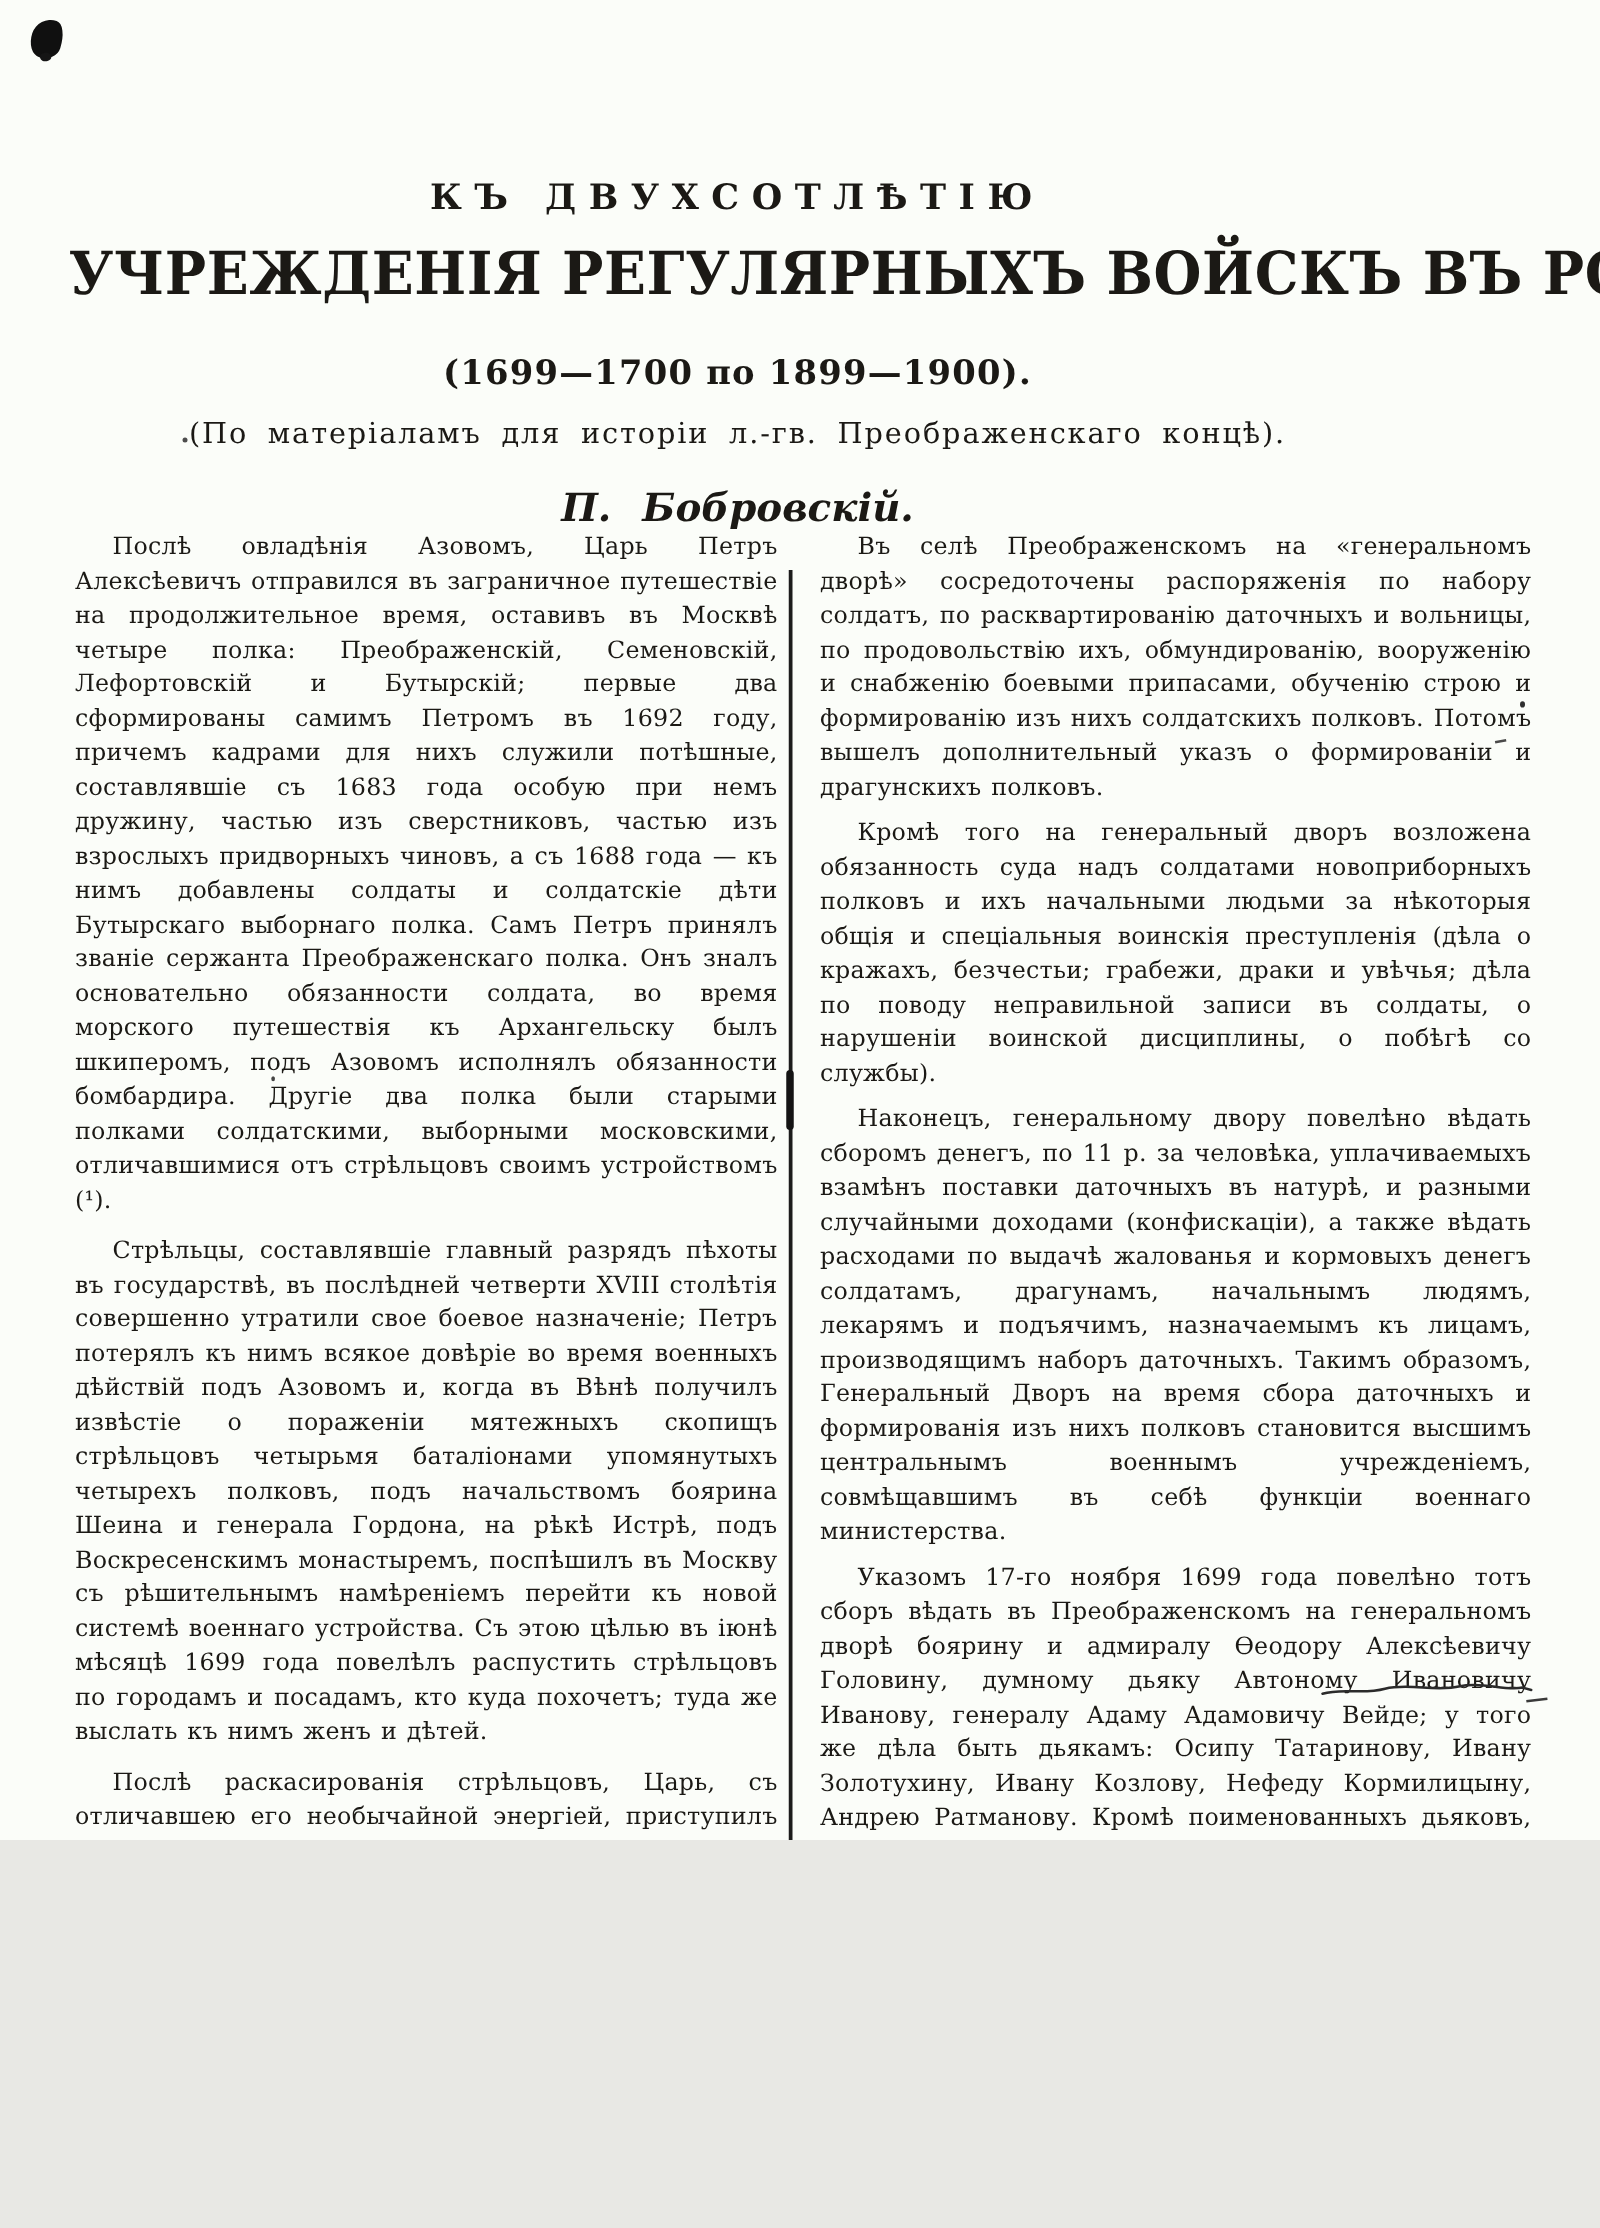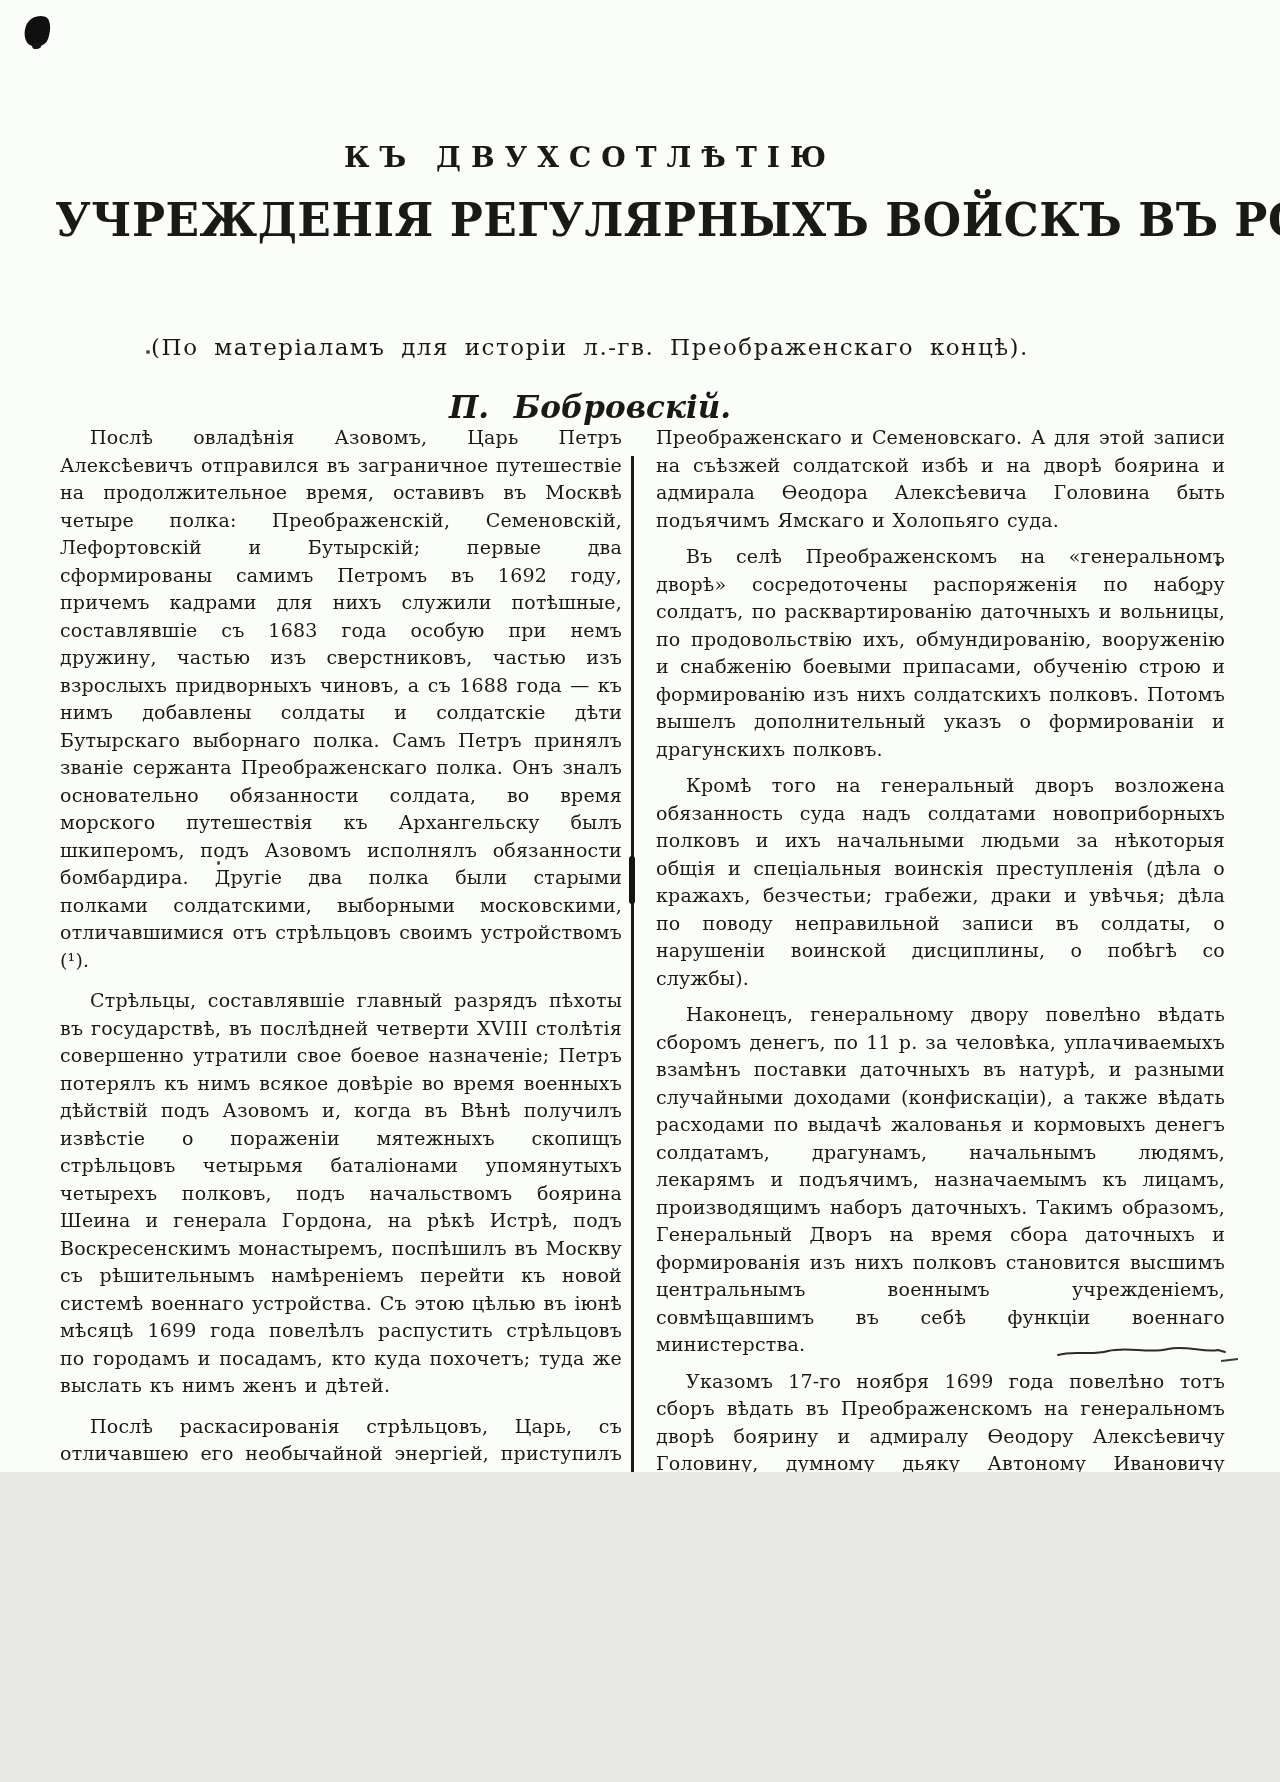--- a/index.html
+++ b/index.html
@@ -66,33 +66,33 @@
 
 <div class="page">
 
   <div class="ink-blot"></div>
   <div class="ink-blot-satellite"></div>
   <div class="speck-3"></div>
   <div class="speck-4"></div>
 
   <div class="hline kicker">КЪ ДВУХСОТЛѢТІЮ</div>
   <div class="hline title">УЧРЕЖДЕНІЯ РЕГУЛЯРНЫХЪ ВОЙСКЪ ВЪ РОССІИ</div>
+  <div class="hline dates">(1699—1700 по 1899—1900).</div>
   <div class="hline subtitle">(По матеріаламъ для исторіи л.-гв. Преображенскаго концѣ).</div>
   <div class="hline author">П. Бобровскій.</div>
 
   <div class="divider"></div>
   <div class="divider-blob"></div>
 
   <div class="col col-left">
       <p>Послѣ овладѣнія Азовомъ, Царь Петръ Алексѣевичъ отправился въ заграничное путешествіе на продолжительное время, оставивъ въ Москвѣ четыре полка: Преображенскій, Семеновскій, Лефортовскій и Бутырскій; первые два сформированы самимъ Петромъ въ 1692 году, причемъ кадрами для нихъ служили потѣшные, составлявшіе съ 1683 года особую при немъ дружину, частью изъ сверстниковъ, частью изъ взрослыхъ придворныхъ чиновъ, а съ 1688 года — къ нимъ добавлены солдаты и солдатскіе дѣти Бутырскаго выборнаго полка. Самъ Петръ принялъ званіе сержанта Преображенскаго полка. Онъ зналъ основательно обязанности солдата, во время морского путешествія къ Архангельску былъ шкиперомъ, подъ Азовомъ исполнялъ обязанности бомбардира. Другіе два полка были старыми полками солдатскими, выборными московскими, отличавшимися отъ стрѣльцовъ своимъ устройствомъ (¹).</p>
       <p>Стрѣльцы, составлявшіе главный разрядъ пѣхоты въ государствѣ, въ послѣдней четверти XVIII столѣтія совершенно утратили свое боевое назначеніе; Петръ потерялъ къ нимъ всякое довѣріе во время военныхъ дѣйствій подъ Азовомъ и, когда въ Вѣнѣ получилъ извѣстіе о пораженіи мятежныхъ скопищъ стрѣльцовъ четырьмя баталіонами упомянутыхъ четырехъ полковъ, подъ начальствомъ боярина Шеина и генерала Гордона, на рѣкѣ Истрѣ, подъ Воскресенскимъ монастыремъ, поспѣшилъ въ Москву съ рѣшительнымъ намѣреніемъ перейти къ новой системѣ военнаго устройства. Съ этою цѣлью въ іюнѣ мѣсяцѣ 1699 года повелѣлъ распустить стрѣльцовъ по городамъ и посадамъ, кто куда похочетъ; туда же выслать къ нимъ женъ и дѣтей.</p>
       <p>Послѣ раскасированія стрѣльцовъ, Царь, съ отличавшею его необычайной энергіей, приступилъ къ формированію новыхъ полковъ. Съ этою цѣлью въ <i>ноябрѣ</i> мѣсяцѣ 1699 года послѣдовали указы о наборѣ со всего государства даточныхъ людей, слугъ монастырскихъ, господскихъ и охотниковъ изъ вольныхъ людей въ <i>солдатскую службу</i>. 8-го ноября Великій Государь Царь и Великій Князь Петръ Алексѣевичъ, всея великія, и малыя, и бѣлыя Россіи Самодержецъ, указалъ: прибирать въ солдаты изъ всякихъ вольныхъ людей, и кто хочетъ поступить на службу явиться въ Преображенское въ солдатскую избу; имъ жалованья въ годъ по 11 руб., а написаны будутъ въ солдаты въ московскихъ полкахъ. А на службѣ, гдѣ бъ ни было, имъ будутъ даны хлѣбные и кормовые запасы, наравнѣ съ солдатами полковъ</p>
     </div>
   <div class="col col-right">
-      <p class="no-indent">Преображенскаго и Семеновскаго. А для этой записи на съѣзжей солдатской избѣ и на дворѣ боярина и адмирала Ѳеодора Алексѣевича Головина быть подъячимъ Ямскаго и Холопьяго суда.</p>
       <p>Въ селѣ Преображенскомъ на «генеральномъ дворѣ» сосредоточены распоряженія по набору солдатъ, по расквартированію даточныхъ и вольницы, по продовольствію ихъ, обмундированію, вооруженію и снабженію боевыми припасами, обученію строю и формированію изъ нихъ солдатскихъ полковъ. Потомъ вышелъ дополнительный указъ о формированіи и драгунскихъ полковъ.</p>
       <p>Кромѣ того на генеральный дворъ возложена обязанность суда надъ солдатами новоприборныхъ полковъ и ихъ начальными людьми за нѣкоторыя общія и спеціальныя воинскія преступленія (дѣла о кражахъ, безчестьи; грабежи, драки и увѣчья; дѣла по поводу неправильной записи въ солдаты, о нарушеніи воинской дисциплины, о побѣгѣ со службы).</p>
       <p>Наконецъ, генеральному двору повелѣно вѣдать сборомъ денегъ, по 11 р. за человѣка, уплачиваемыхъ взамѣнъ поставки даточныхъ въ натурѣ, и разными случайными доходами (конфискаціи), а также вѣдать расходами по выдачѣ жалованья и кормовыхъ денегъ солдатамъ, драгунамъ, начальнымъ людямъ, лекарямъ и подъячимъ, назначаемымъ къ лицамъ, производящимъ наборъ даточныхъ. Такимъ образомъ, Генеральный Дворъ на время сбора даточныхъ и формированія изъ нихъ полковъ становится высшимъ центральнымъ военнымъ учрежденіемъ, совмѣщавшимъ въ себѣ функціи военнаго министерства.</p>
       <p>Указомъ 17-го ноября 1699 года повелѣно тотъ сборъ вѣдать въ Преображенскомъ на генеральномъ дворѣ боярину и адмиралу Ѳеодору Алексѣевичу Головину, думному дьяку Автоному Ивановичу Иванову, генералу Адаму Адамовичу Вейде; у того же дѣла быть дьякамъ: Осипу Татаринову, Ивану Золотухину, Ивану Козлову, Нефеду Кормилицыну, Андрею Ратманову. Кромѣ поименованныхъ дьяковъ, назначенныхъ изъ Иноземнаго и Помѣстнаго приказовъ, къ тѣмъ дѣламъ на Генеральномъ Дворѣ прикомандированы, вѣроятно изъ тѣхъ-же приказовъ: 13 старыхъ подъячихъ. 17 средней руки и 44 молодыхъ.</p>
     </div>
 
   <div class="fn-rule"></div>
   <div class="footnote">
     <p>(¹) Лефортовскій, или 1-й Московскій выборный солдатскій въ концѣ XVIII столѣтія былъ расформированъ для образованія войскъ Черноморскаго флота; Бутырскій или 2-й Московскій выборный солдатскій сохранился и нынѣ называется 13-мъ лейбъ-гренадерскимъ Эриванскимъ Его Величества полкомъ.</p>
   </div>

